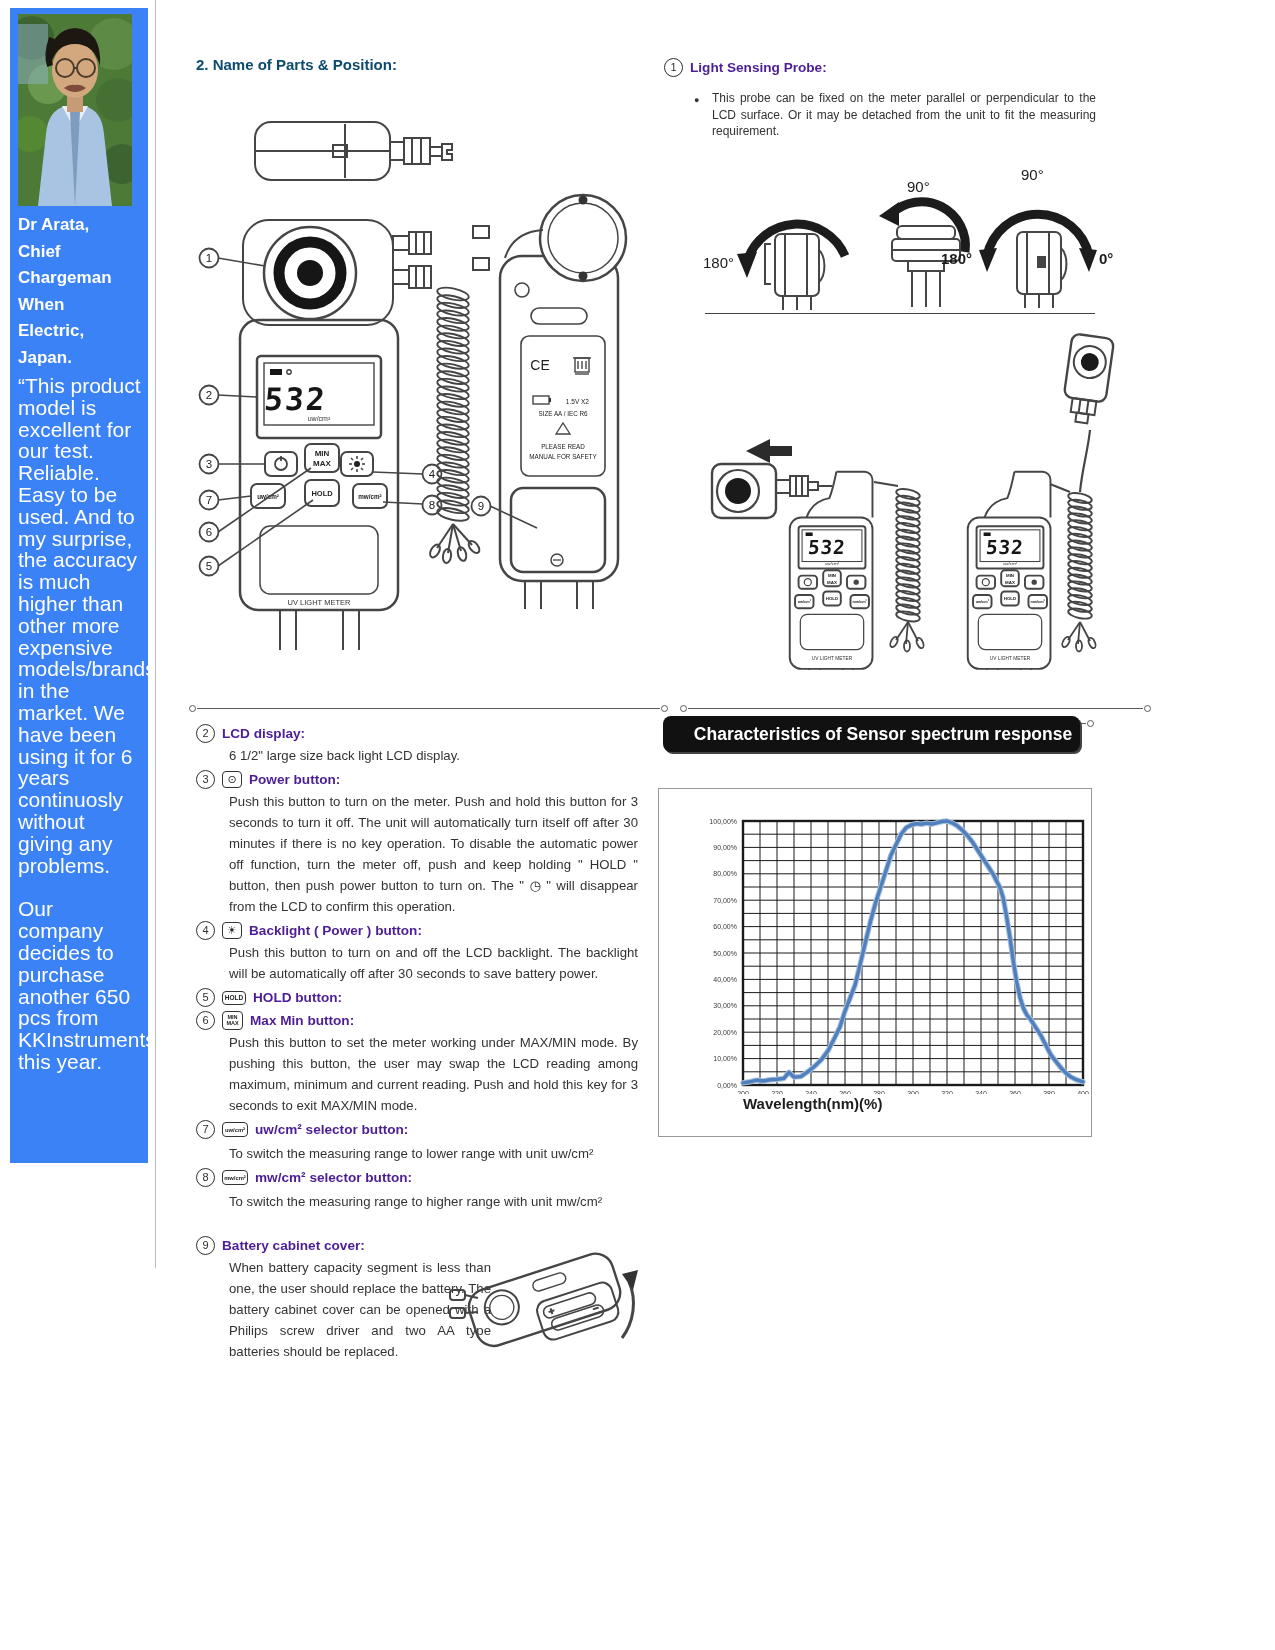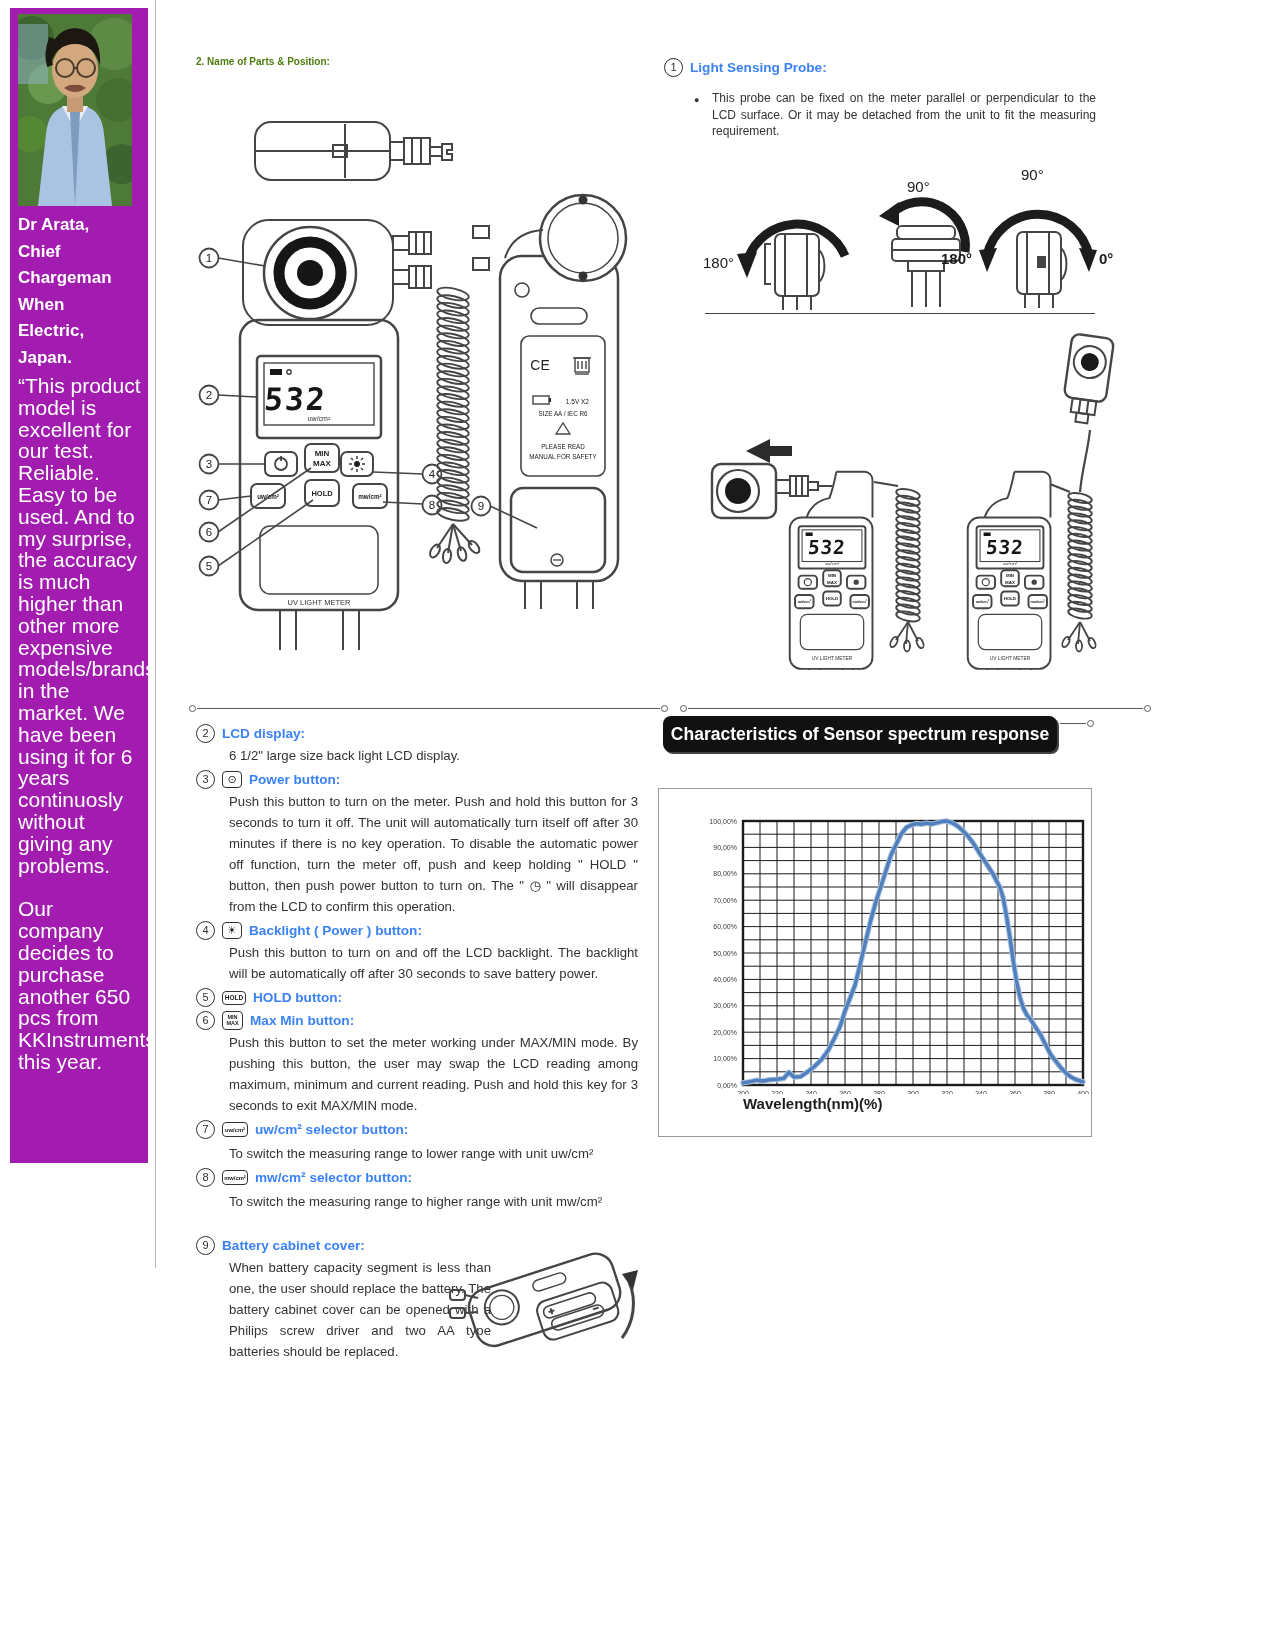--- a/index.html
+++ b/index.html
@@ -1,35 +1,35 @@
 <!DOCTYPE html>
 <html><head>
 <meta charset="utf-8">
 <style>
   html,body{margin:0;padding:0;background:#e8e8e8;}
   .page{position:relative;width:1275px;height:1650px;background:#ffffff;overflow:hidden;
         font-family:"Liberation Sans","DejaVu Sans",sans-serif;color:#2e2e2e;}
   svg text{font-family:"Liberation Sans","DejaVu Sans",sans-serif;}
 
   
-  .sidebar{position:absolute;left:10px;top:8px;width:138px;height:1155px;background:#a21caf;}
+  .sidebar{position:absolute;left:10px;top:8px;width:138px;height:1155px;background:#3b82f6;}
   .col-border{position:absolute;left:155px;top:0;width:1px;height:1268px;background:#b9b9b9;}
   .photo{position:absolute;left:8px;top:6px;width:114px;height:192px;overflow:hidden;background:#55793c;}
   .side-text{position:absolute;left:8px;top:204px;width:126px;color:#fff;}
   .side-name div{font-weight:bold;font-size:17px;line-height:26.5px;}
   .side-quote{margin-top:4px;font-size:21px;line-height:21.8px;}
   .side-quote p{margin:0 0 22px 0;}
 
   
-  .h-main{position:absolute;font-weight:bold;font-size:10px;color:#4d7c0f;}
+  .h-main{position:absolute;font-weight:bold;font-size:15px;color:#0c4a6e;}
   .cnum{display:inline-flex;flex:0 0 auto;align-items:center;justify-content:center;
         width:17px;height:17px;border:1.4px solid #2e2e2e;border-radius:50%;
         font-size:11px;line-height:1;margin-right:7px;background:#fff;}
   .sec-head{display:flex;align-items:center;margin:4px 0 2px 0;}
-  .sec-title{font-weight:bold;font-size:13.6px;color:#3b82f6;}
+  .sec-title{font-weight:bold;font-size:13.6px;color:#4c1d95;}
   .sec-body{margin:0 0 3px 33px;font-size:13.2px;line-height:21px;text-align:justify;color:#333;}
   .chip{display:inline-flex;align-items:center;justify-content:center;border:1.2px solid #333;
         border-radius:4px;margin-right:7px;background:#fff;color:#222;}
   .chip-sym{width:18px;height:15px;font-size:11px;line-height:1;}
   .chip-hold{width:22px;height:12px;font-size:6.5px;font-weight:bold;}
   .chip-mm{width:17px;height:15px;font-size:5.5px;line-height:5.5px;font-weight:bold;text-align:center;
            white-space:normal;padding:1px;}
   .chip-unit{width:24px;height:13px;font-size:5.8px;font-weight:bold;}
 
   .left-flow{position:absolute;left:196px;top:720px;width:442px;}
@@ -48,21 +48,21 @@
   .rule.dots::before,.rule.dots::after{content:"";position:absolute;top:-4.5px;width:5px;height:5px;
       border:1.7px solid #5a5a5a;border-radius:50%;background:#fff;}
   .rule.dots::before{left:-8px;}
   .rule.dots::after{right:-8px;}
   .rule.dot-right::after{content:"";position:absolute;top:-4.5px;right:-8px;width:5px;height:5px;
       border:1.7px solid #5a5a5a;border-radius:50%;background:#fff;}
   .rule.plain{border-top:1.4px solid #444;}
 
   .chart-title{position:absolute;left:663px;top:716px;width:394px;height:36px;background:#111;
       border-radius:8px;color:#fff;font-weight:bold;font-size:17.5px;display:flex;align-items:center;
-      justify-content:center;box-shadow:2px 2px 0 #444;}
+      justify-content:center;box-shadow:2px 2px 0 #444;padding-left:23px;}
   .chart-box{position:absolute;left:658px;top:788px;width:432px;height:347px;border:1.6px solid #999;
       background:#fff;}
   .chart-xlabel{position:absolute;left:84px;top:306px;width:340px;font-weight:bold;
       font-size:15px;color:#1d1d1d;}
 
   .figwrap{position:absolute;}
 </style>
 </head>
 <body>
 

